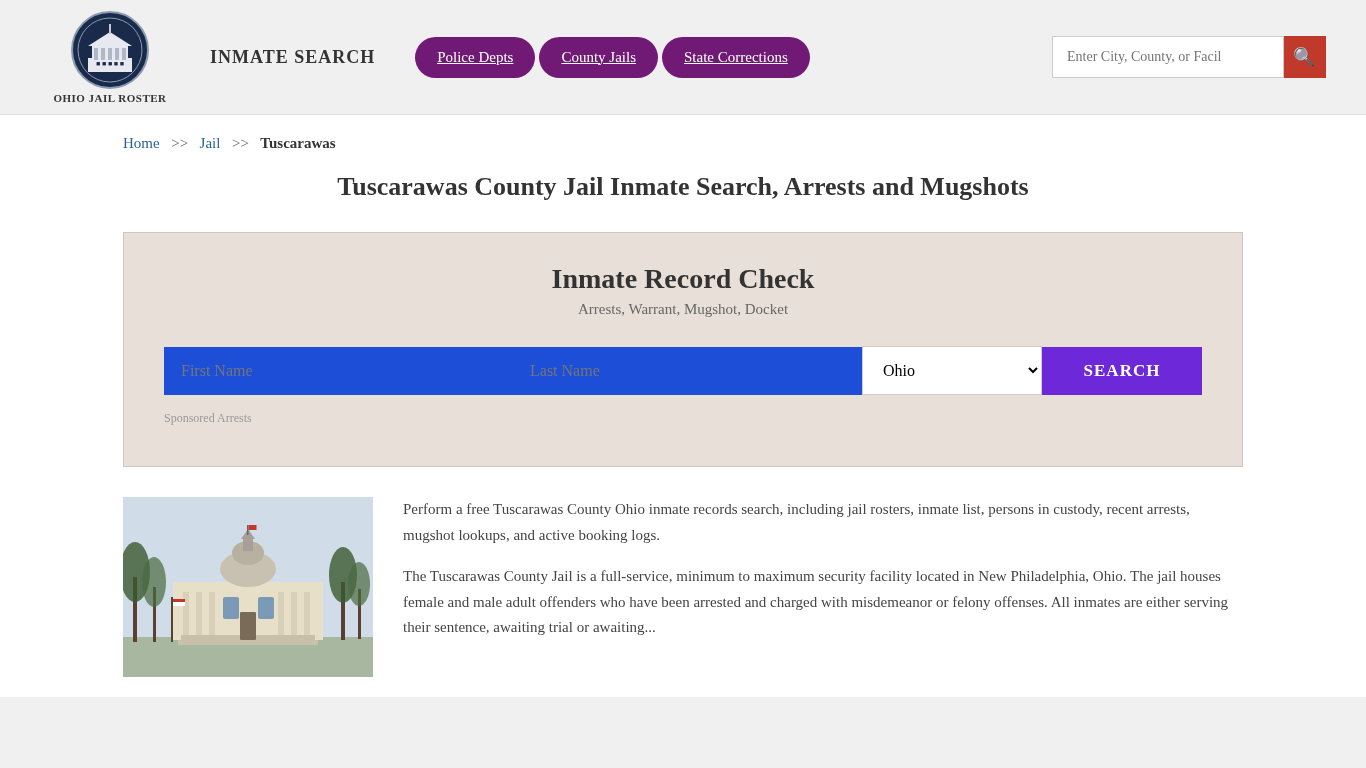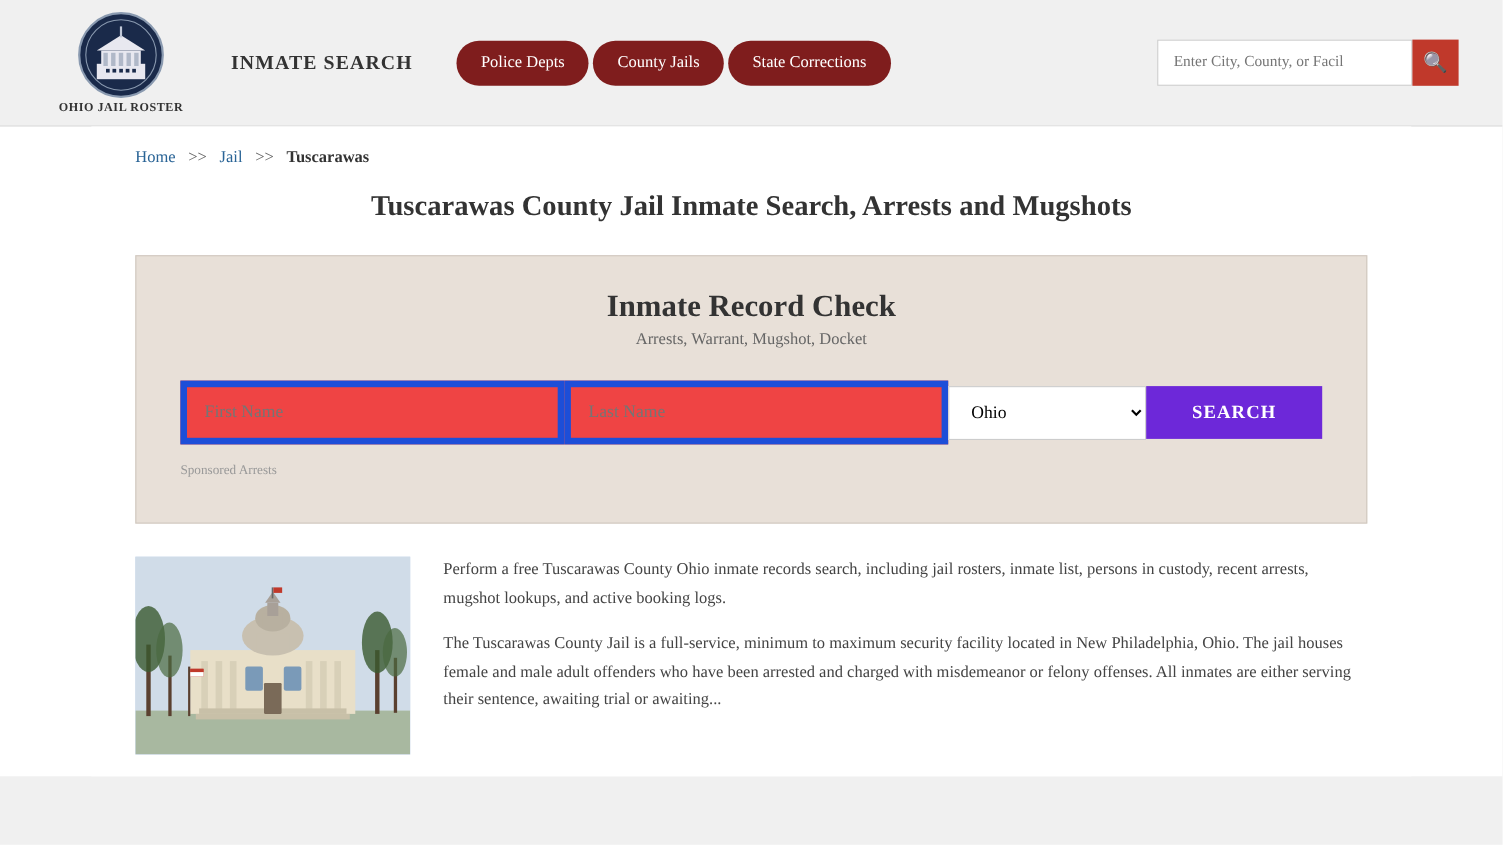--- a/index.html
+++ b/index.html
@@ -40,28 +40,29 @@
       letter-spacing: 1px;
       text-transform: uppercase;
       margin-right: 10px;
       font-family: Liberation Serif, serif;
     }
     .nav-buttons {
       display: flex;
       gap: 4px;
     }
     .nav-btn {
-      background: #7f1d1d;
+      background: #701a75;
       color: white;
       border: none;
       padding: 12px 22px;
       border-radius: 25px;
       font-size: 15px;
       cursor: pointer;
       font-family: Georgia, serif;
+      text-decoration: underline;
     }
     .search-area {
       display: flex;
       margin-left: auto;
       align-items: center;
     }
     .header-search-input {
       padding: 10px 14px;
       border: 1px solid #ccc;
       font-size: 14px;
@@ -143,22 +144,22 @@
     .search-form {
       display: flex;
       gap: 0;
       align-items: center;
       flex-wrap: nowrap;
     }
     .search-form input[type="text"] {
       flex: 1;
       padding: 14px 16px;
       font-size: 16px;
-      border: 6px solid #1d4ed8;
-      background: #ef4444;
+      border: 1px solid #1d4ed8;
+      background: #1d4ed8;
       font-family: Georgia, serif;
       outline: none;
     }
     .search-form select {
       width: 180px;
       padding: 14px 16px;
       font-size: 16px;
       border: 1px solid #ccc;
       background: white;
       font-family: Georgia, serif;

